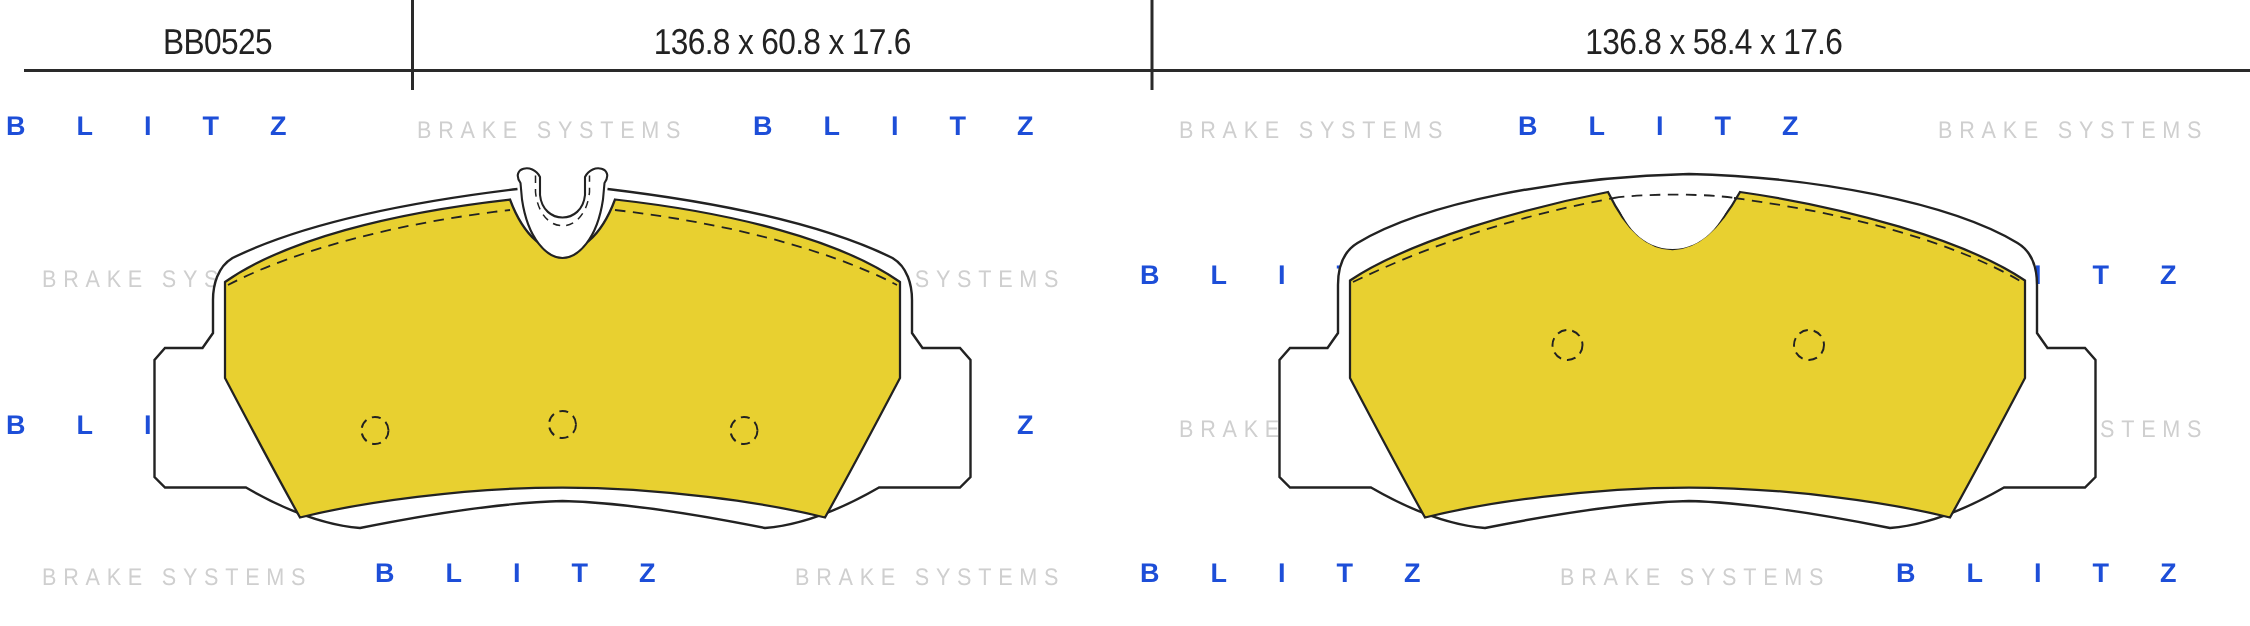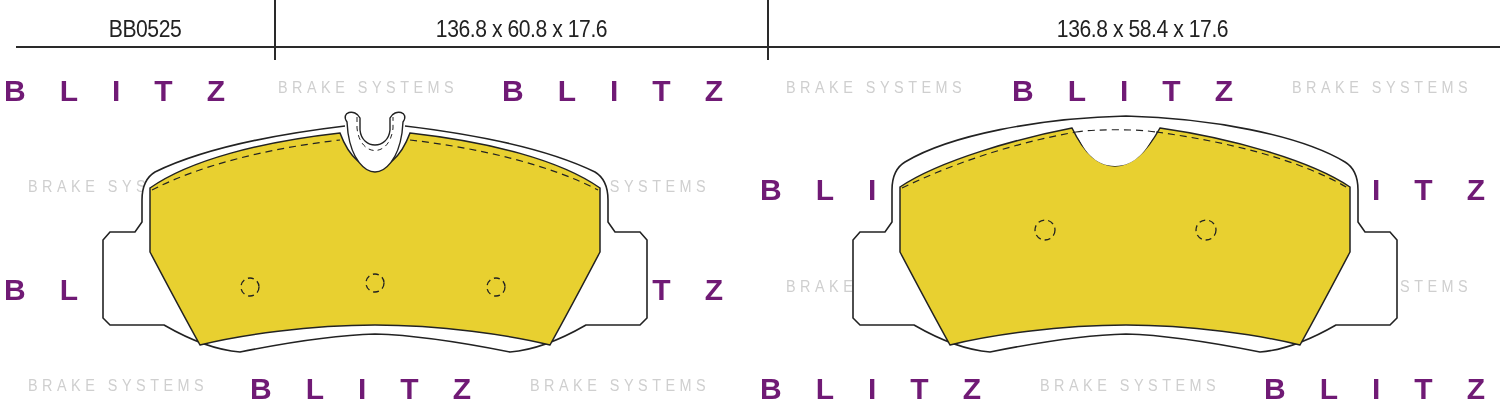--- a/index.html
+++ b/index.html
@@ -4,21 +4,21 @@
 <style>
   html,body{margin:0;padding:0;background:#fff;}
   body{width:1500px;height:417px;position:relative;overflow:hidden;font-family:"DejaVu Sans",sans-serif;}
   .header{position:absolute;left:16px;top:0;width:1500px;height:48px;border-bottom:2px solid #2a2a2a;display:flex;box-sizing:border-box;}
   .cell{height:58px;display:flex;align-items:center;justify-content:center;font-family:"Liberation Sans",sans-serif;font-size:24px;color:#222;letter-spacing:-0.5px;transform:scaleX(0.88);}
   .c1{position:absolute;left:0;top:0;width:258px;}
   .c2{position:absolute;left:260px;top:0;width:491px;}
   .c3{position:absolute;left:753px;top:0;width:747px;}
   .vline{position:absolute;top:0;width:2px;height:60px;background:#2a2a2a;}
   .wm-row{position:absolute;white-space:nowrap;display:flex;align-items:center;}
-  .blitz{font-family:"Liberation Sans",sans-serif;font-weight:bold;font-size:30px;color:#701a75;letter-spacing:34px;}
+  .blitz{font-family:"Liberation Sans",sans-serif;font-weight:bold;font-size:18px;color:#1d4ed8;letter-spacing:34px;}
   .bs{font-family:"Liberation Sans",sans-serif;font-size:16px;color:#cfcfcf;letter-spacing:5px;transform:scaleX(0.9);transform-origin:left center;}
   svg.pads{position:absolute;left:0;top:0;}
 </style>
 </head>
 <body>
 
 <div class="header">
   <div class="cell c1">BB0525</div>
   <div class="vline" style="left:258px"></div>
   <div class="cell c2">136.8 x 60.8 x 17.6</div>

